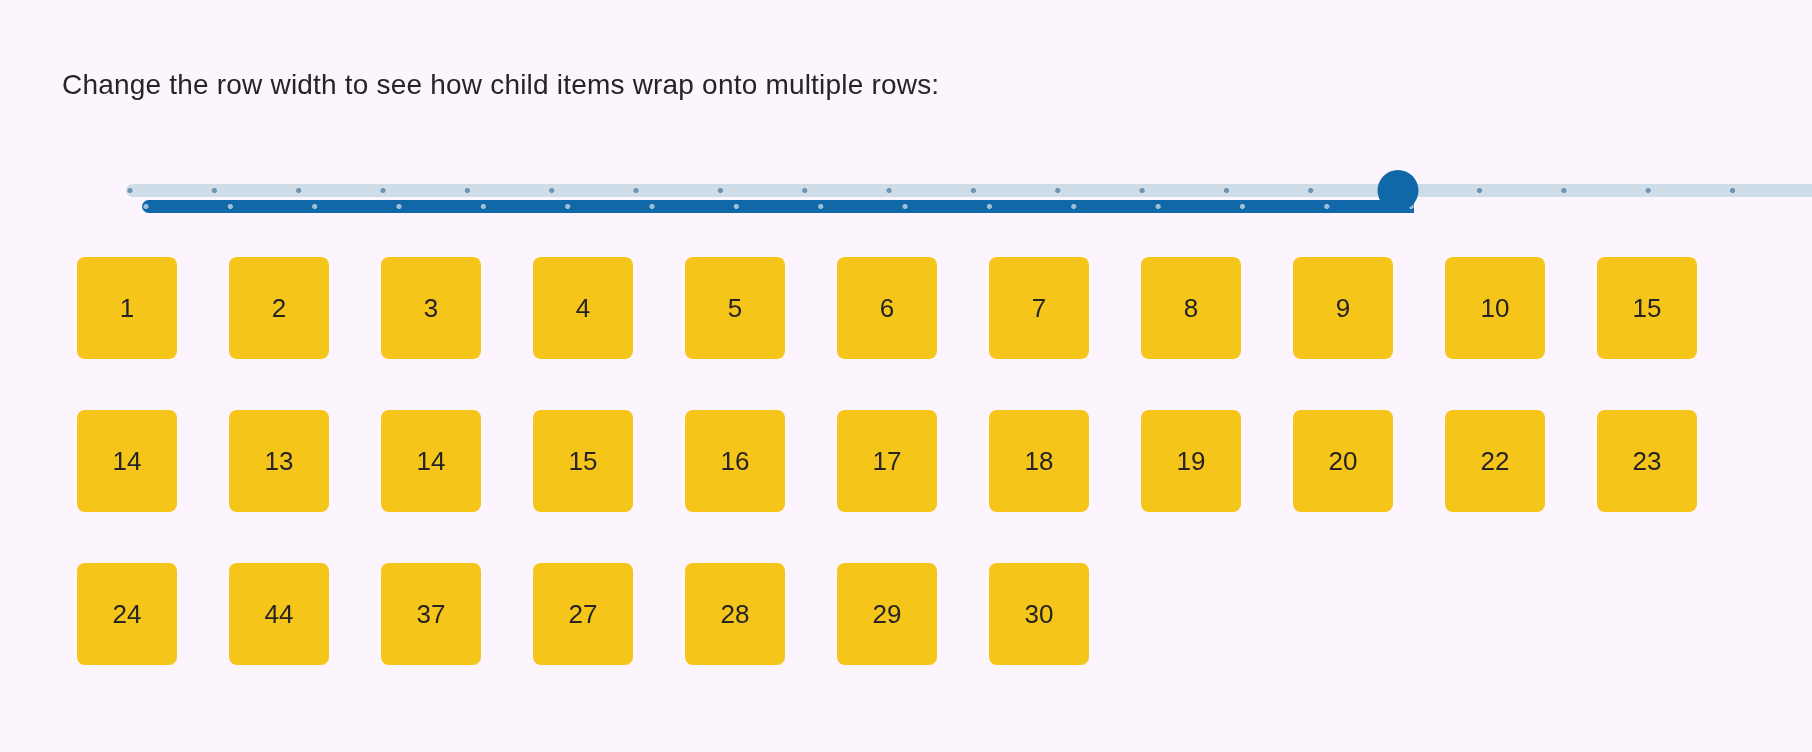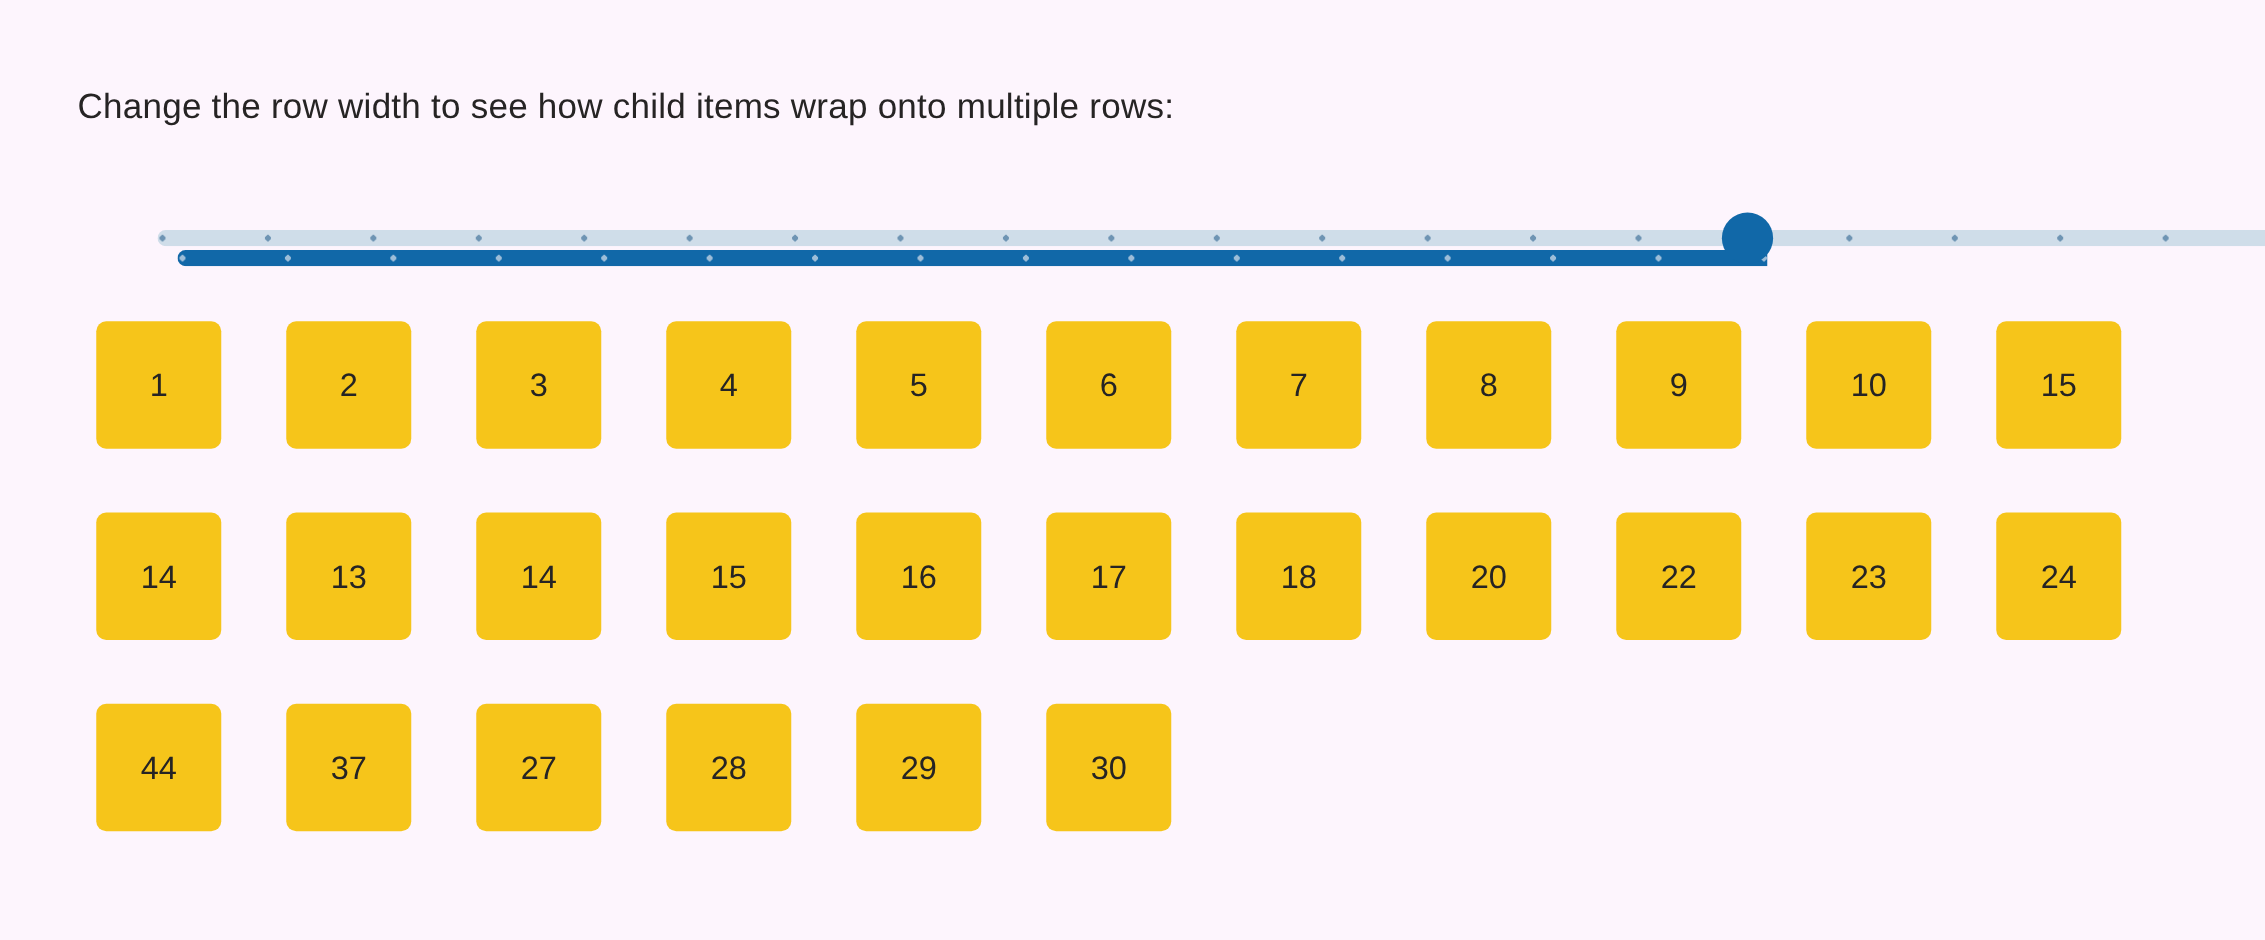--- a/index.html
+++ b/index.html
@@ -122,20 +122,21 @@
     <div class="tile">9</div>
     <div class="tile">10</div>
     <div class="tile">15</div>
     <div class="tile">14</div>
     <div class="tile">13</div>
     <div class="tile">14</div>
     <div class="tile">15</div>
     <div class="tile">16</div>
     <div class="tile">17</div>
     <div class="tile">18</div>
+    <div class="tile">19</div>
     <div class="tile">20</div>
     <div class="tile">22</div>
     <div class="tile">23</div>
     <div class="tile">24</div>
     <div class="tile">44</div>
     <div class="tile">37</div>
     <div class="tile">27</div>
     <div class="tile">28</div>
     <div class="tile">29</div>
     <div class="tile">30</div>

